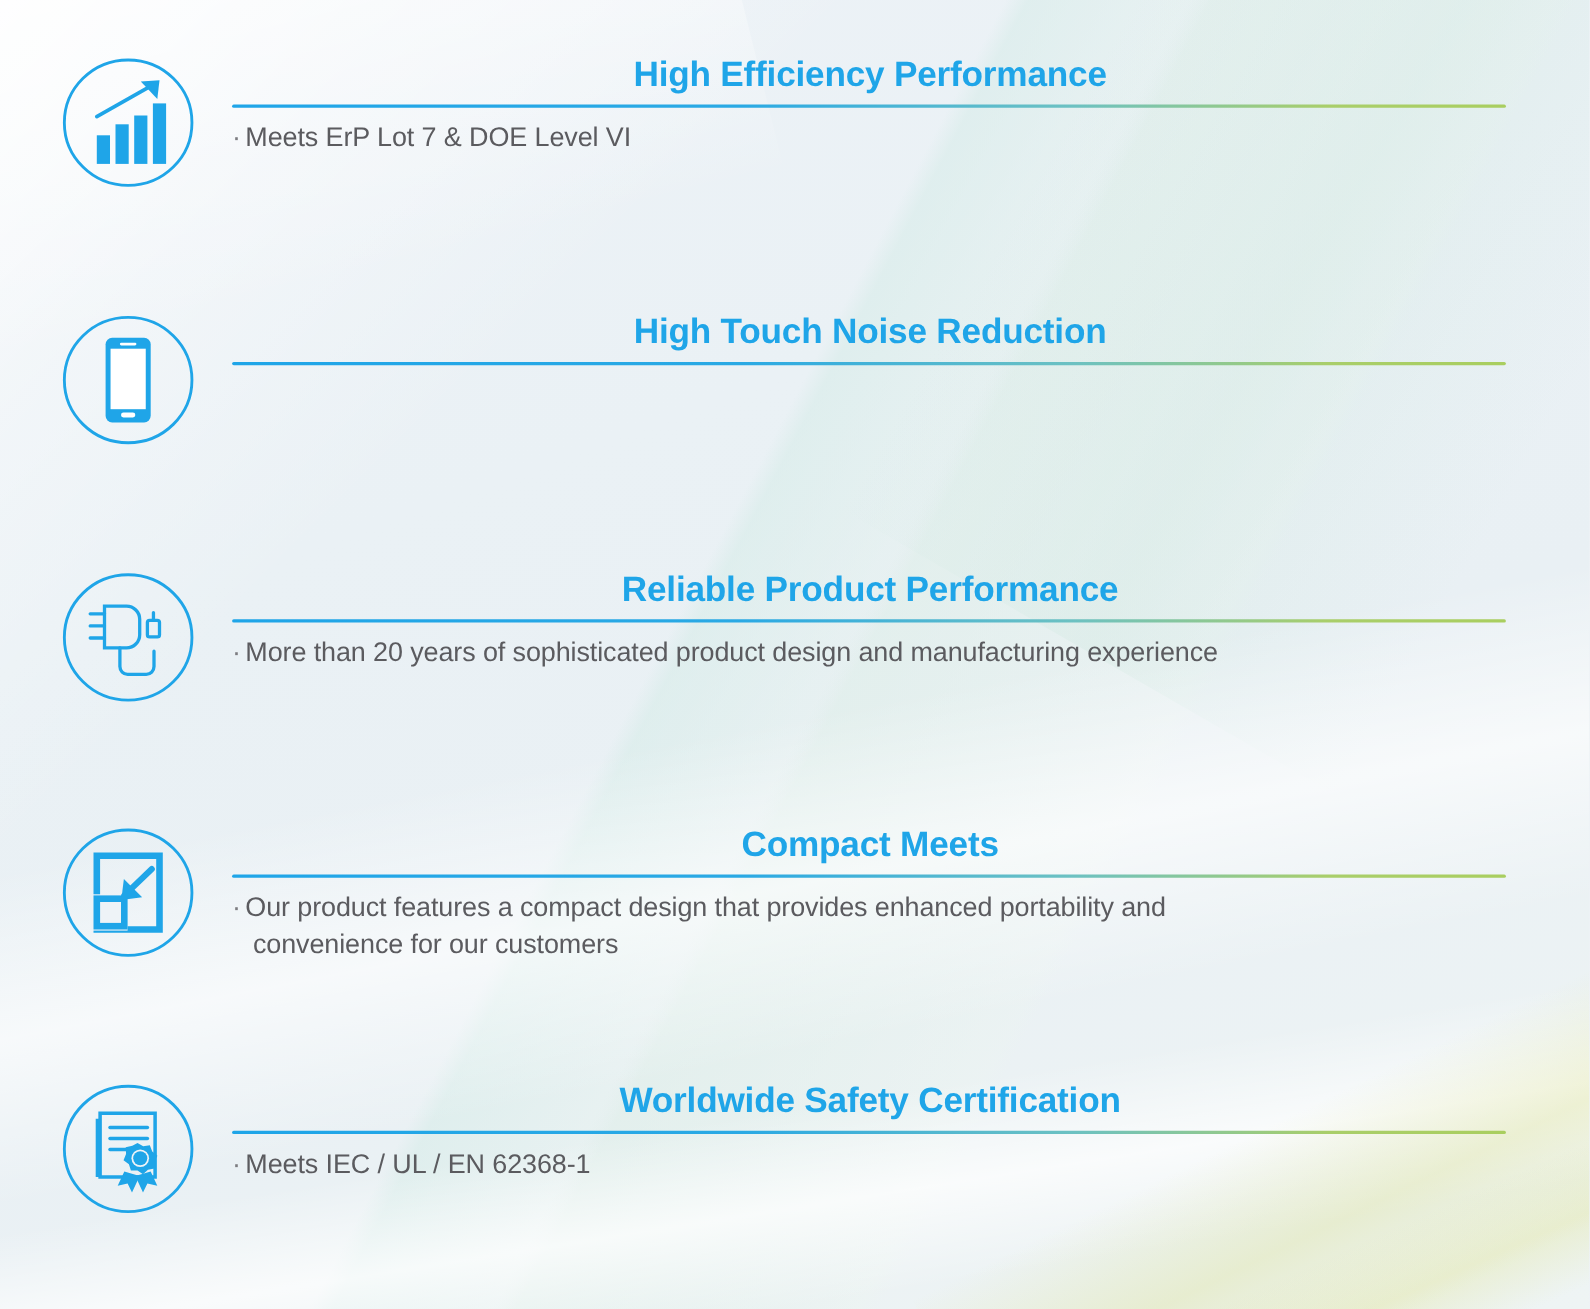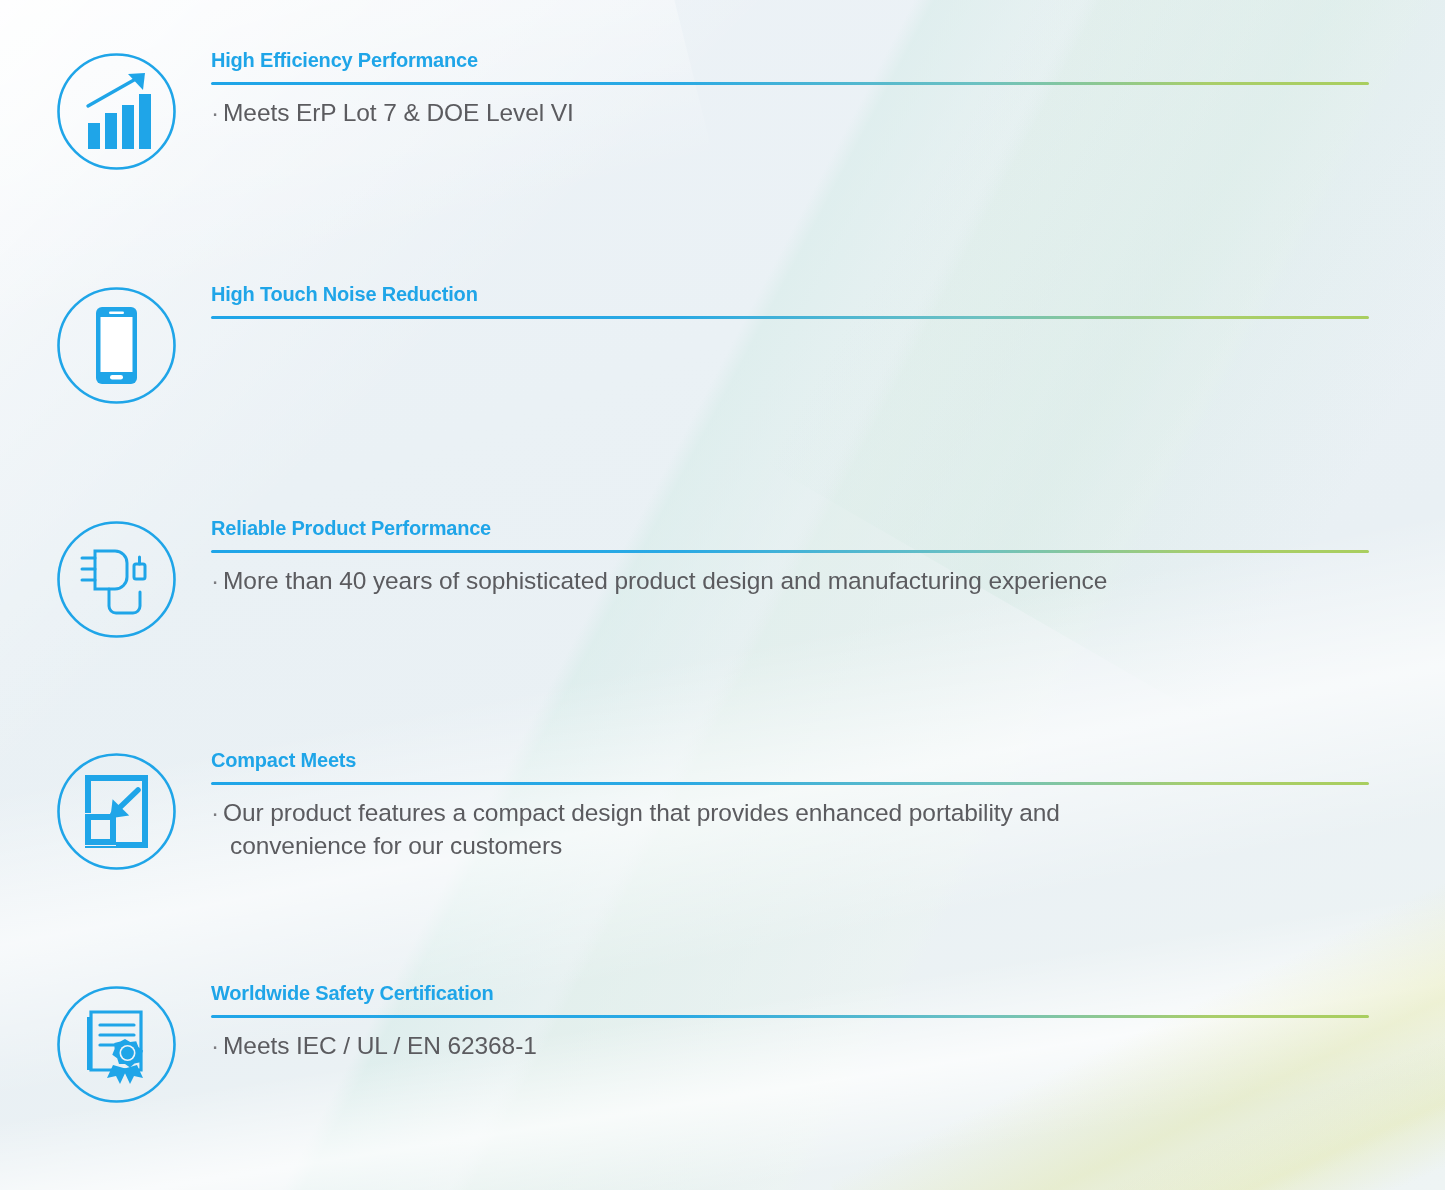--- a/index.html
+++ b/index.html
@@ -122,26 +122,27 @@
   .icon-wrap svg { display: block; }
 
   .feature-body {
     position: absolute;
     left: 211px;
     top: 0;
     width: 1160px;
   }
 
   .feature-title {
-    font-size: 20px;
+    font-size: 32px;
     font-weight: bold;
     color: #1fa5e8;
     letter-spacing: -0.2px;
     line-height: 1.08;
     white-space: nowrap;
+    text-align: center;
   }
 
   .rule {
     margin-top: 10px;
     height: 3px;
     width: 1158px;
     background: linear-gradient(to right, #1fa5e8 0%, #2aa9e4 40%, #6cc1c2 66%, #a9ce6a 86%, #a9ce5f 100%);
     border-radius: 2px;
   }
 
@@ -227,21 +228,21 @@
           <path d="M54 71 v17 a7 7 0 0 0 7 7 h17 a7 7 0 0 0 7 -7 v-14" fill="none" stroke="#1fa5e8" stroke-width="3" stroke-linecap="round"></path>
           <rect x="79" y="46" width="11" height="15" rx="2" fill="none" stroke="#1fa5e8" stroke-width="3"></rect>
           <line x1="84.5" y1="39" x2="84.5" y2="46" stroke="#1fa5e8" stroke-width="3" stroke-linecap="round"></line>
         </svg>
       </div>
       <div class="feature-body">
         <div class="feature-title">Reliable Product Performance</div>
         <div class="rule"></div>
         <div class="bullets">
           <div class="bullet">
-            <span class="dot">·</span><span>More than 40 years of sophisticated product  design and manufacturing experience</span>
+            <span class="dot">·</span><span>More than 20 years of sophisticated product  design and manufacturing experience</span>
           </div>
         </div>
       </div>
     </div>
 
     <div class="feature" style="top:750px;">
       <div class="icon-wrap">
         <svg width="123" height="123" viewBox="0 0 123 123">
           <ellipse cx="61.5" cy="61.5" rx="58" ry="57" fill="none" stroke="#1fa5e8" stroke-width="2.6"></ellipse>
           <path d="M33 28 h57 v67 h-57 z" fill="none" stroke="#1fa5e8" stroke-width="6"></path>

